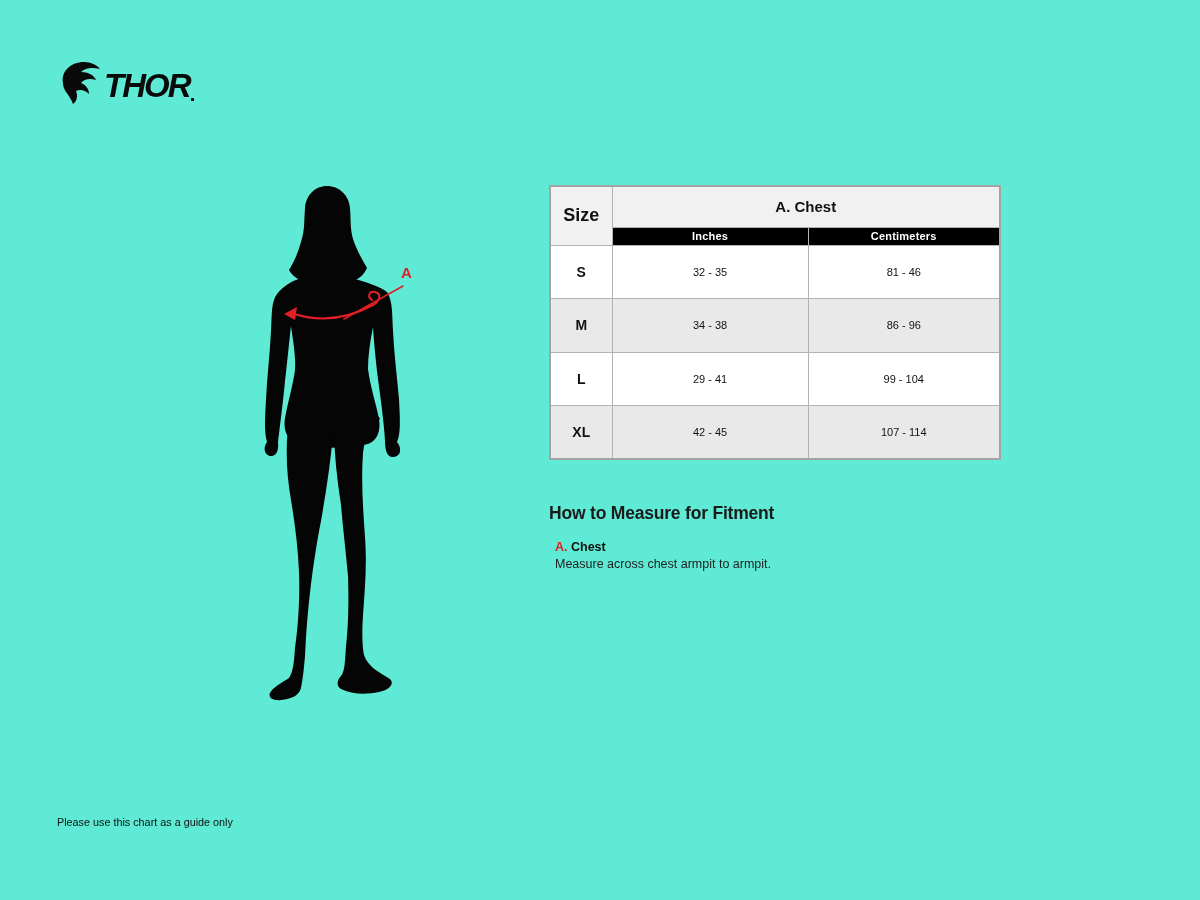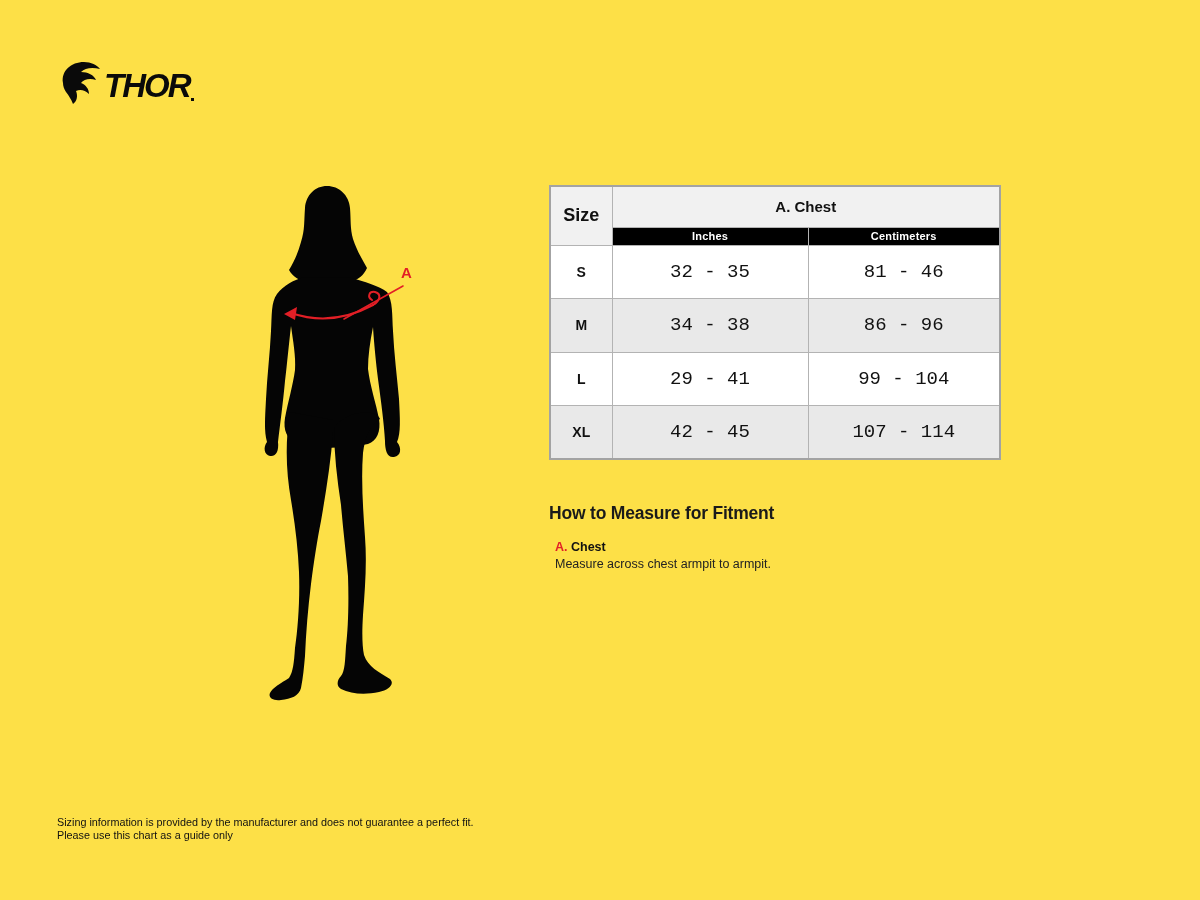--- a/index.html
+++ b/index.html
@@ -8,21 +8,21 @@
     --table-border-inner:#b3b3b3;
     --row-alt:#e9e9e9;
     --header-bg:#f1f1f1;
     --ink:#111111;
   }
   *{margin:0;padding:0;box-sizing:border-box;}
   html,body{background:#ffffff;}
   .page{
     position:relative;
     width:1200px;height:900px;
-    background:#fde047;
+    background:#5eead4;
     font-family:"Liberation Sans",sans-serif;
     color:var(--ink);
     overflow:hidden;
   }
   
   .logo{position:absolute;left:56px;top:58px;width:142px;height:48px;}
   
   .figure{position:absolute;left:260px;top:180px;width:180px;height:530px;}
   .figure svg{position:absolute;left:0;top:0;}
   .silhouette{fill:#050505;}
@@ -64,21 +64,21 @@
   th.bar{
     background:#000000;color:#ffffff;
     font-size:11px;font-weight:bold;letter-spacing:0.2px;
     border-top:1px solid #ffffff;border-bottom:1px solid #ffffff;
   }
   th.bar-inches{border-right:2px solid #ffffff;}
   th.bar-cm{border-left:2px solid #ffffff;}
   tbody tr{height:53.5px;}
   tbody tr:nth-child(even){background:var(--row-alt);}
   td.size-cell{font-weight:bold;font-size:14px;}
-  td.val-cell{font-size:19px;font-family:Liberation Mono, monospace;}
+  td.val-cell{font-size:11px;}
   
   .measure-item{position:absolute;left:555px;top:539px;font-size:12.5px;line-height:17px;}
   .measure-key{font-weight:bold;color:#111;}
   .measure-key .key-letter{color:var(--accent-red);}
   .measure-desc{font-weight:normal;color:#222;}
   
   .footer{
     position:absolute;left:57px;top:816px;
     font-size:10.8px;line-height:13px;color:#111;
   }
@@ -180,17 +180,16 @@
     </tbody>
   </table>
 
   <h2 class="section-title howto-title">How to Measure for Fitment</h2>
   <div class="measure-item">
     <div class="measure-key"><span class="key-letter">A.</span> <span>Chest</span></div>
     <div class="measure-desc">Measure across chest armpit to armpit.</div>
   </div>
 
   <div class="footer">
-    <div>Sizing information is provided by the manufacturer and does not guarantee a perfect fit.</div>
     <div>Please use this chart as a guide only</div>
   </div>
 
 </div>
 
 </body></html>

